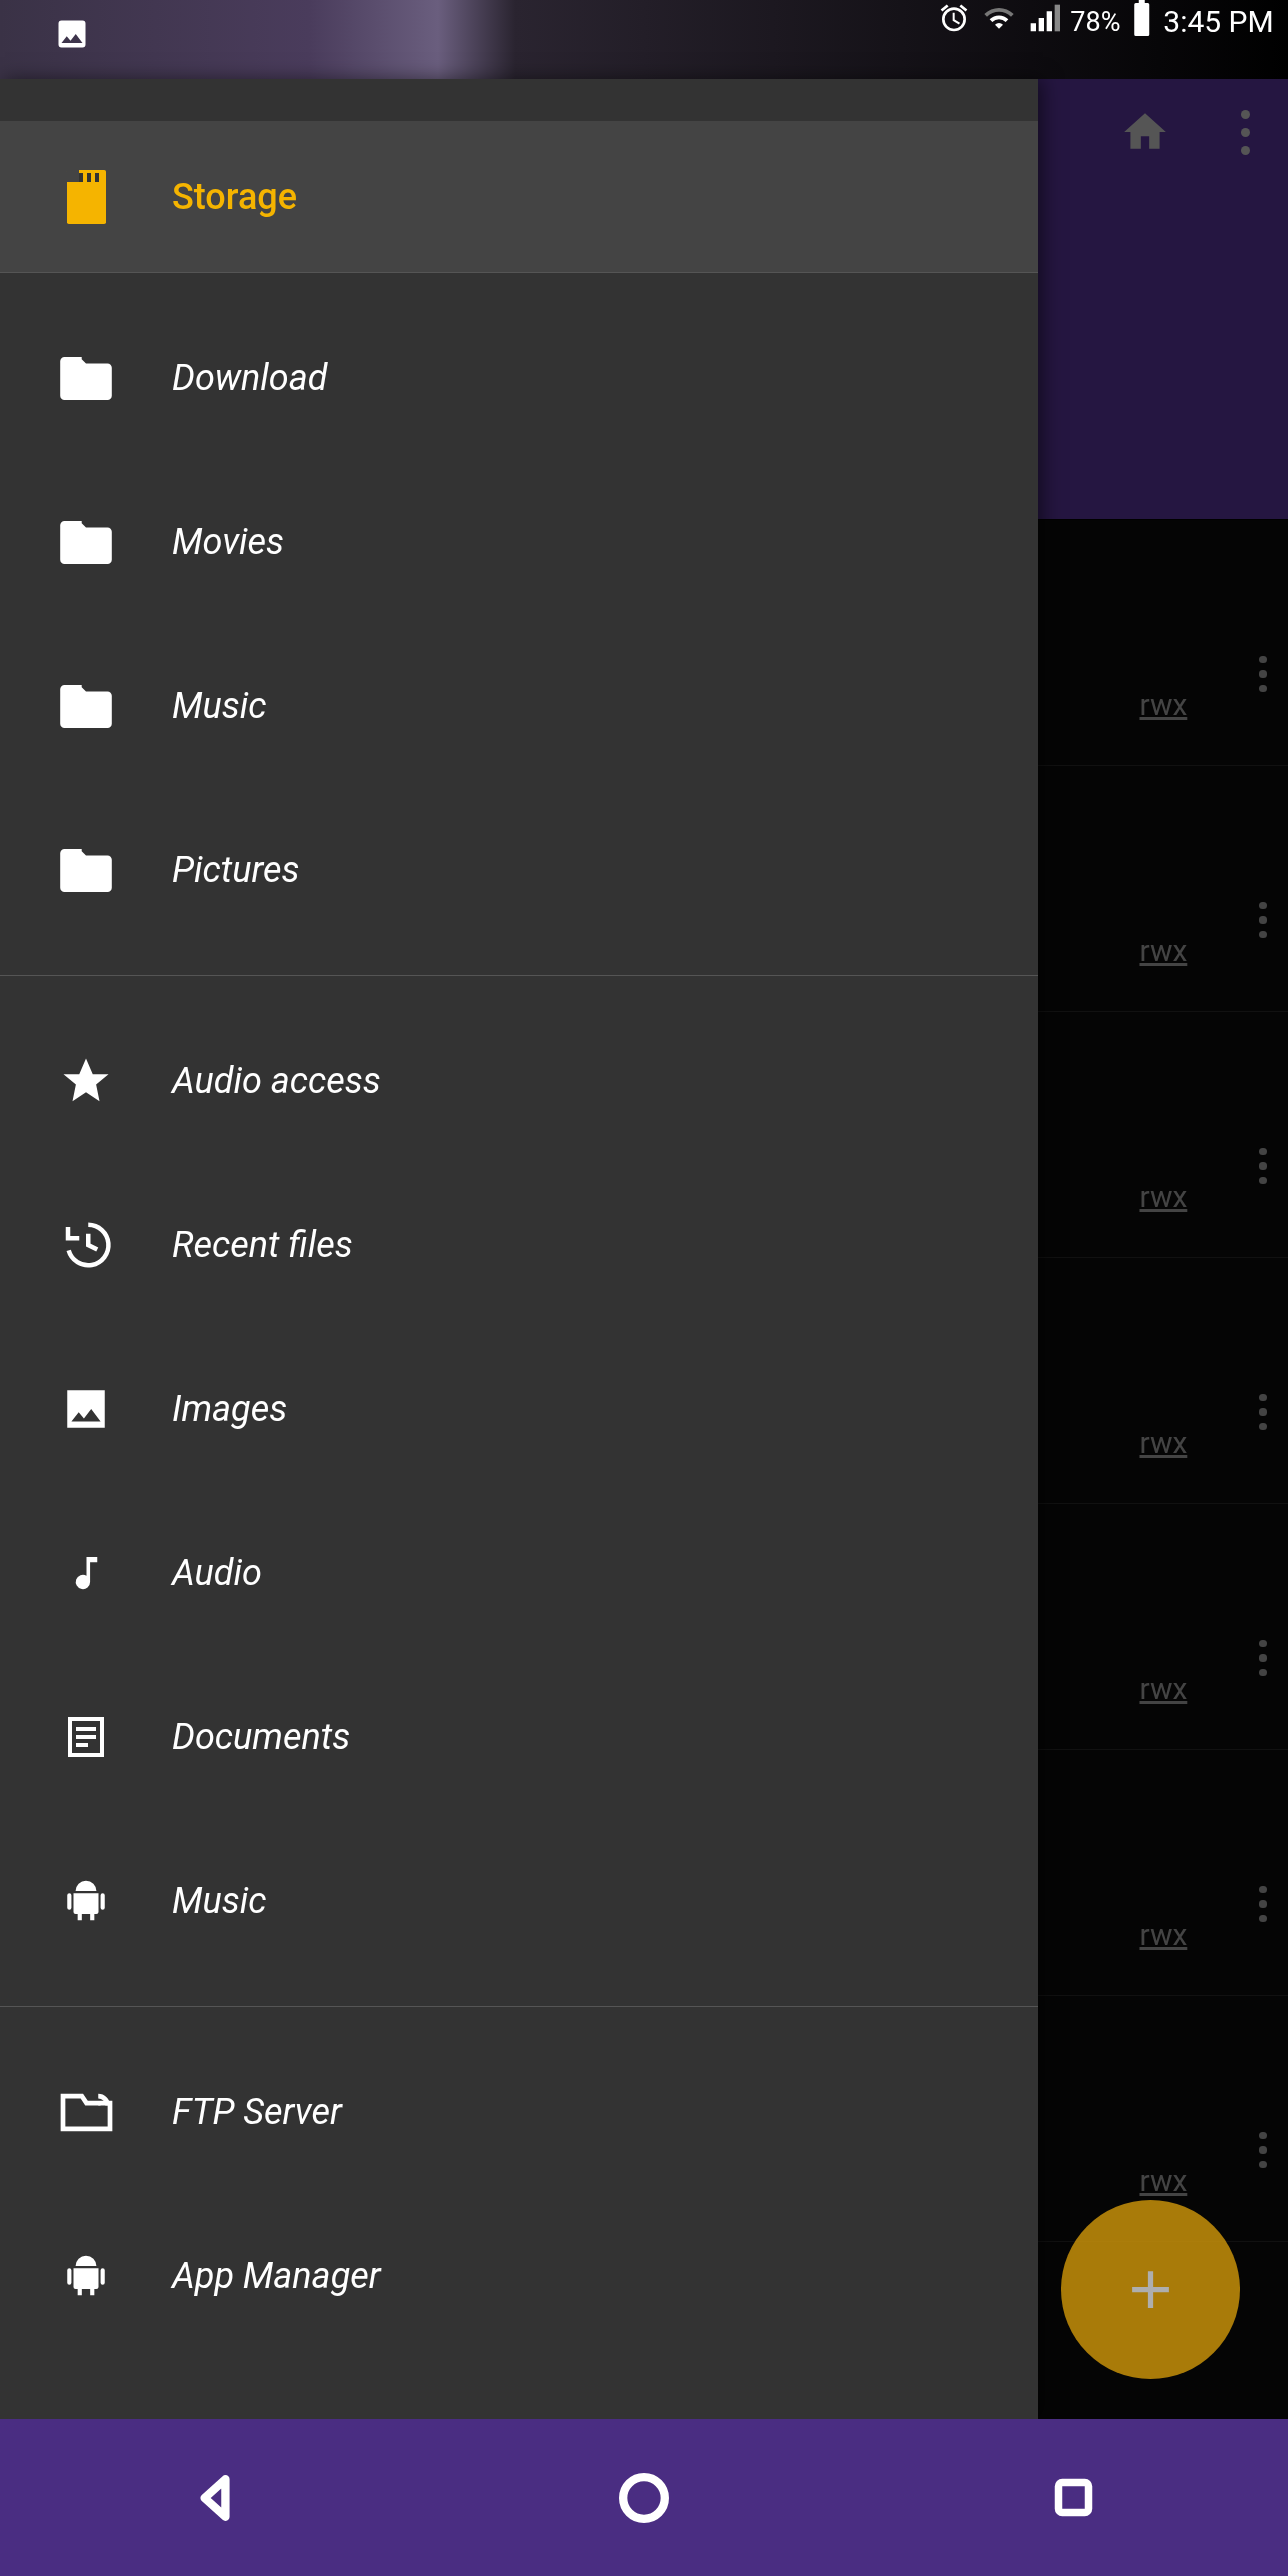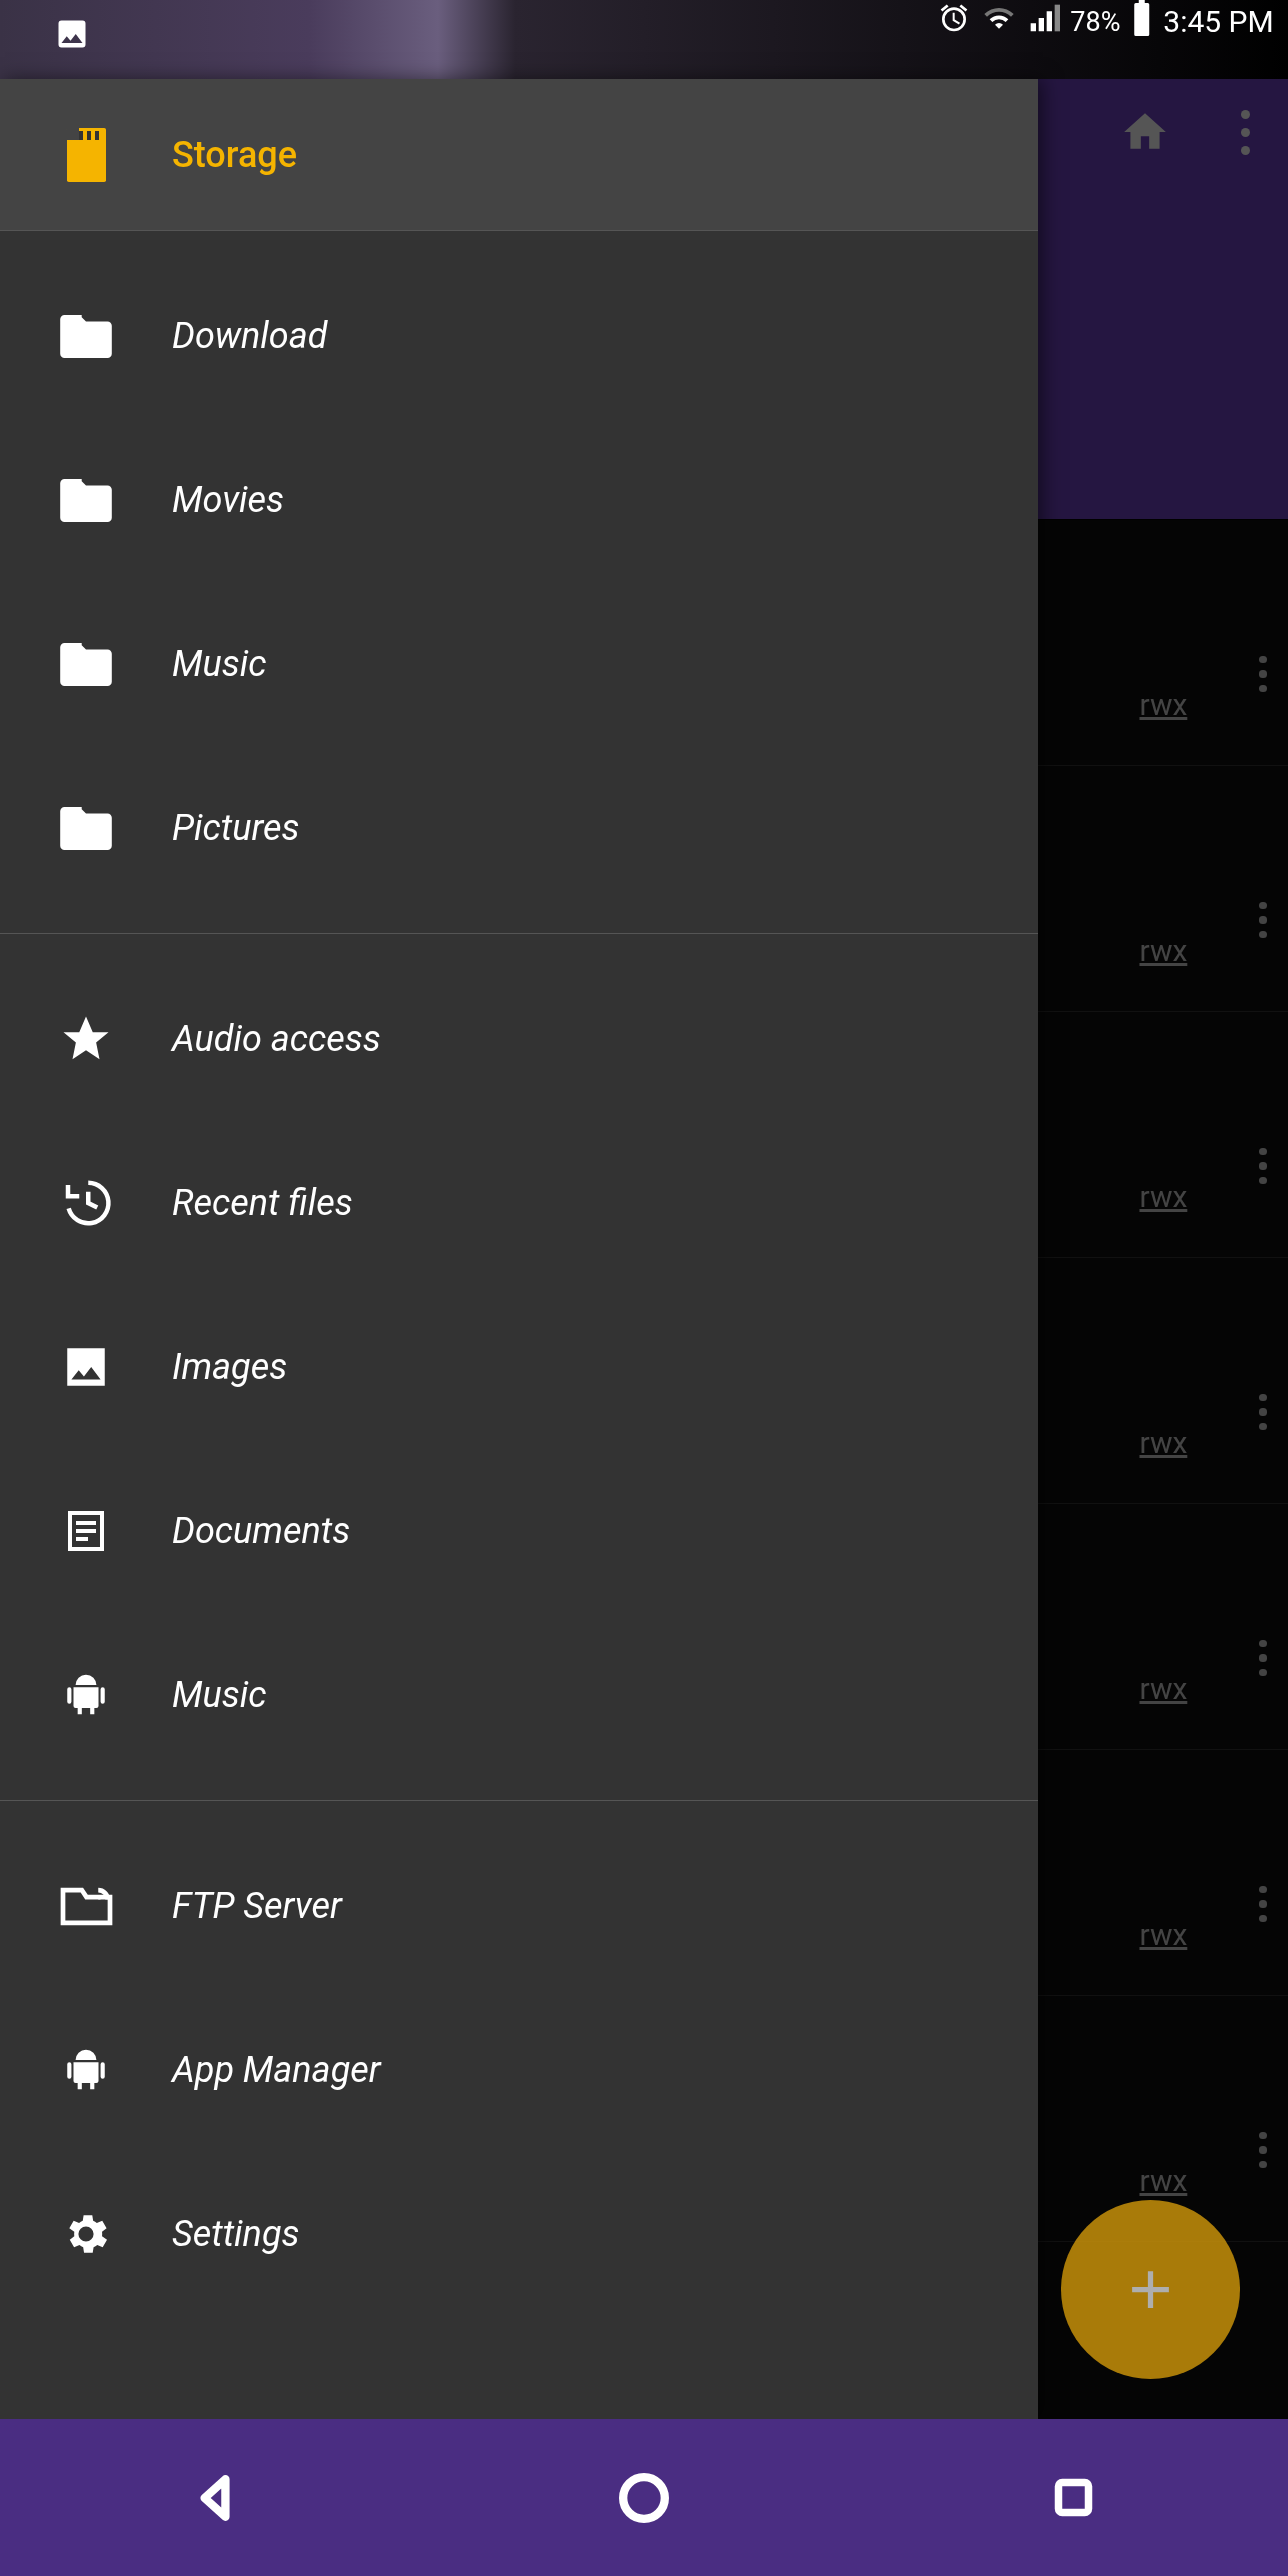--- a/index.html
+++ b/index.html
@@ -48,20 +48,21 @@
   .scrim { position:absolute; inset:79px 0 157px 0; background:rgba(0,0,0,.5); }
 
   
   .drawer {
     position:absolute; top:79px; left:0; width:1038px; bottom:157px;
     background:#333333; color:#eee; box-shadow: 5.4px 0 18px rgba(0,0,0,.5);
   }
   .drawer-header {
     height:152px; background:#444; display:flex; align-items:center; gap:54px; padding-left:54px;
     border-bottom:0.9px solid #555;
+    margin-top:42px;
   }
   .drawer-header .label { color:#f5b400; font-size:36px; font-weight:500; }
   .sd-icon { width:39px; height:54px; background:#f5b400; position:relative; border-radius:1.8px; }
   .sd-icon::before { content:""; position:absolute; top:0; left:0; width:12.5px; height:12.5px; background:#444; }
   .sd-icon::after { content:""; position:absolute; top:3.6px; right:3.6px; width:23px; height:9px;
                     background:repeating-linear-gradient(to right,#333 0 3.6px,#f5b400 3.6px 8px); }
 
   .section { border-bottom:0.9px solid #555; padding-bottom:23px; padding-top:23px; }
   .section.last { border-bottom:none; }
   .item {
@@ -270,20 +271,28 @@
     <div class="item">
       <div class="ic">
           <svg width="50" height="50" viewBox="0 0 24 24">
             <path d="M21 3H3v18h18V3zM8.5 13.5l2.5 3 3.5-4.5L19 18H5l3.5-4.5z"></path>
           </svg>
         </div>
       <span>Images</span>
     </div>
     <div class="item">
       <div class="ic">
+          <svg width="43" height="54" viewBox="0 0 24 24">
+            <path d="M12 3v10.55A4 4 0 1 0 14 17V6h4V3h-6z"></path>
+          </svg>
+        </div>
+      <span>Audio</span>
+    </div>
+    <div class="item">
+      <div class="ic">
           <svg width="48" height="54" viewBox="0 0 24 24">
             <path fill="none" stroke="#fff" stroke-width="2" d="M4 3h16v18H4zM7 8h10M7 12h10M7 16h6"></path>
           </svg>
         </div>
       <span>Documents</span>
     </div>
     <div class="item">
       <div class="ic">
           <svg width="50" height="57" viewBox="0 0 24 24">
             <path d="M6 8h12v9a1 1 0 0 1-1 1h-1v3h-2v-3h-4v3H8v-3H7a1 1 0 0 1-1-1V8zm-3 1a1 1 0 0 1 2 0v6a1 1 0 0 1-2 0V9zm16 0a1 1 0 0 1 2 0v6a1 1 0 0 1-2 0V9zM7 7a5 5 0 0 1 10 0H7zm1.5-5l1 1.5M15.5 2l-1 1.5"></path>

